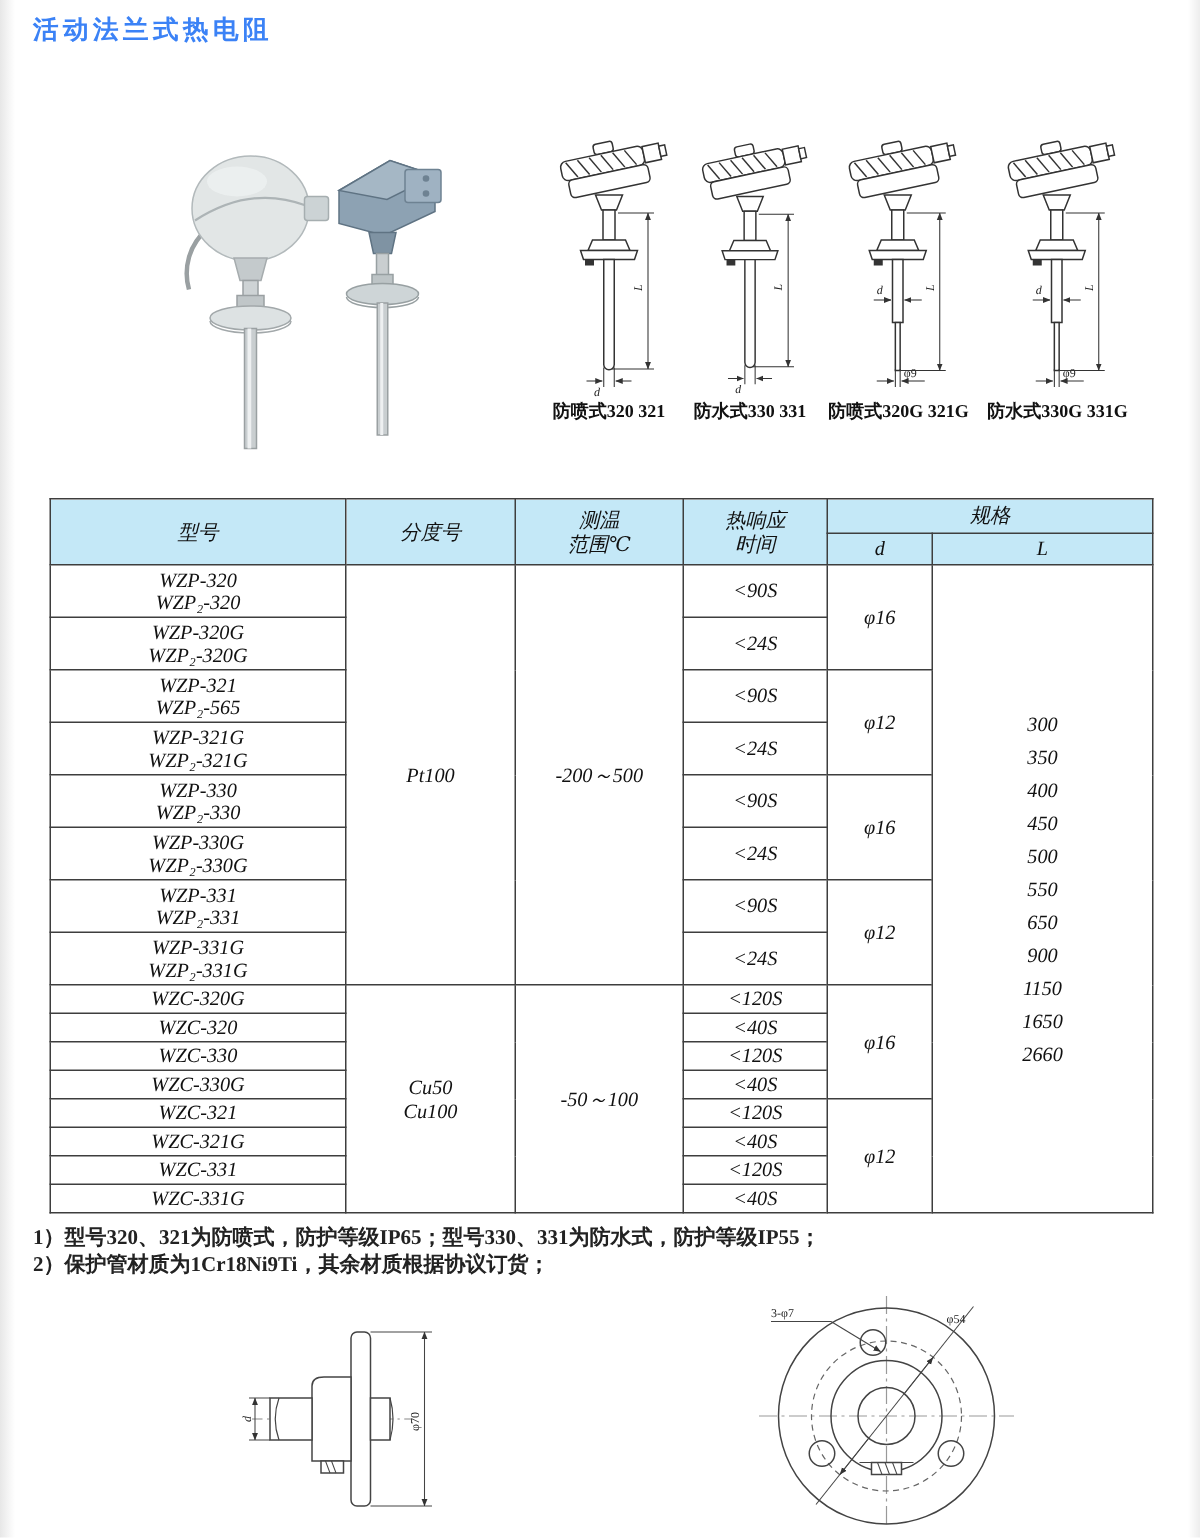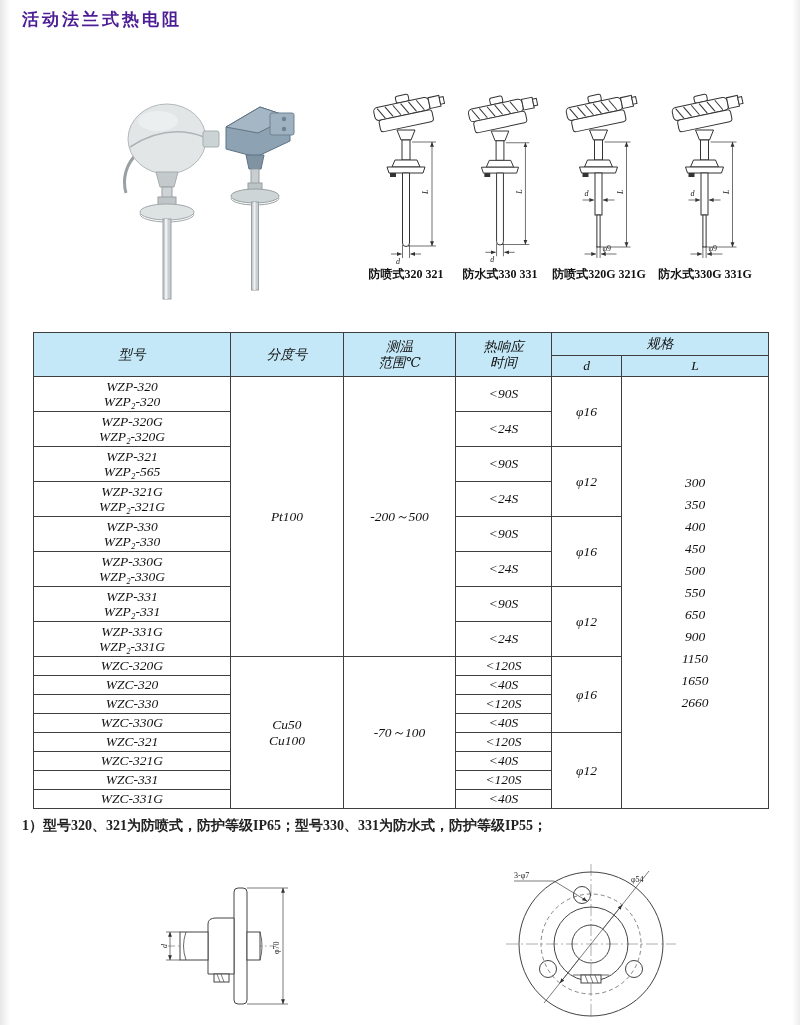--- a/index.html
+++ b/index.html
@@ -12,21 +12,21 @@
     color:#1a1a1a;
   }
   .edge-left{position:absolute;left:0;top:0;width:10px;height:1025px;
     background:linear-gradient(to right,#e7e7e7,#f8f8f8 70%,#ffffff);}
   .edge-right{position:absolute;right:0;top:0;width:8px;height:1025px;
     background:linear-gradient(to left,#ededed,#ffffff);}
   .page-title{
     position:absolute;left:22px;top:8px;
     font-family:"Liberation Sans","DejaVu Sans",sans-serif;
     font-size:17px;font-weight:bold;letter-spacing:3px;
-    color:#4c1d95;white-space:nowrap;
+    color:#3b82f6;white-space:nowrap;
   }
   .photos{position:absolute;left:110px;top:95px;}
   .photo{position:absolute;top:0;}
   .photo1{left:0;}
   .photo2{left:100px;}
   .drawings{position:absolute;left:360px;top:88px;display:flex;gap:3px;}
   .drawcol{display:flex;flex-direction:column;align-items:center;}
   .drawcap{font-size:12px;font-weight:bold;white-space:nowrap;margin-top:0;color:#111;}
   svg text{font-family:"Liberation Serif","DejaVu Serif",serif;}
   .dimlab{font-size:8px;font-style:italic;fill:#222;}
@@ -351,21 +351,21 @@
         <span>WZP₂-331G</span>
       </td>
       <td>&lt;24S</td>
     </tr>
     <tr class="r-short">
       <td>WZC-320G</td>
       <td rowspan="8" class="two-line">
         <span>Cu50</span>
         <span>Cu100</span>
       </td>
-      <td rowspan="8">-70～100</td>
+      <td rowspan="8">-50～100</td>
       <td>&lt;120S</td>
       <td rowspan="4">φ16</td>
     </tr>
     <tr class="r-short">
       <td>WZC-320</td>
       <td>&lt;40S</td>
     </tr>
     <tr class="r-short">
       <td>WZC-330</td>
       <td>&lt;120S</td>
@@ -389,20 +389,21 @@
     </tr>
     <tr class="r-short">
       <td>WZC-331G</td>
       <td>&lt;40S</td>
     </tr>
   </tbody>
 </table>
 
 <div class="notes">
   <div>1）型号320、321为防喷式，防护等级IP65；型号330、331为防水式，防护等级IP55；</div>
+  <div>2）保护管材质为1Cr18Ni9Ti，其余材质根据协议订货；</div>
 </div>
 
 <svg class="flange-side" width="215" height="158" viewBox="0 0 215 158">
   <line x1="46" y1="80" x2="152" y2="80" stroke="#888" stroke-width="0.8" stroke-dasharray="7 3 1.5 3"></line>
   <rect x="112" y="22" width="13" height="116" rx="4" fill="#fff" stroke="#444"></rect>
   <path d="M86,58 q0,-6 8,-6 h18 v56 h-26 z" fill="#fff" stroke="#444"></path>
   <rect x="58" y="66" width="28" height="28" fill="#fff" stroke="#444"></rect>
   <path d="M64,66 q-5,14 0,28" fill="none" stroke="#444" stroke-width="0.8"></path>
   <rect x="125" y="66" width="13" height="28" fill="#fff" stroke="#444"></rect>
   <path d="M138,66 q4,14 0,28" fill="none" stroke="#444" stroke-width="0.8"></path>

